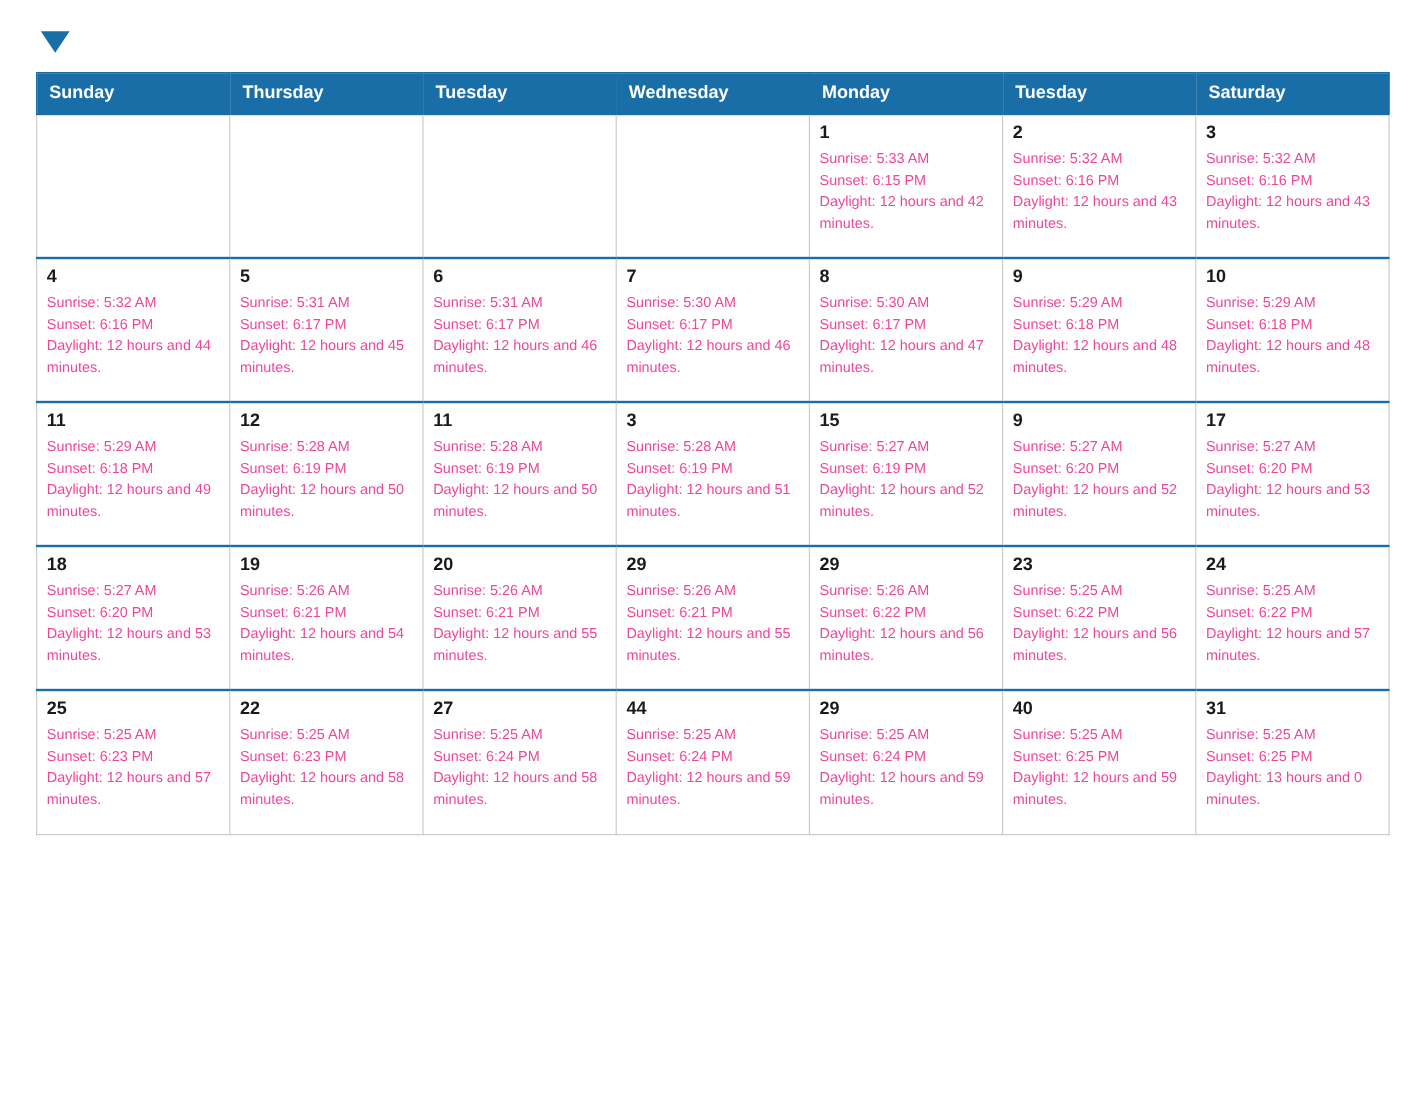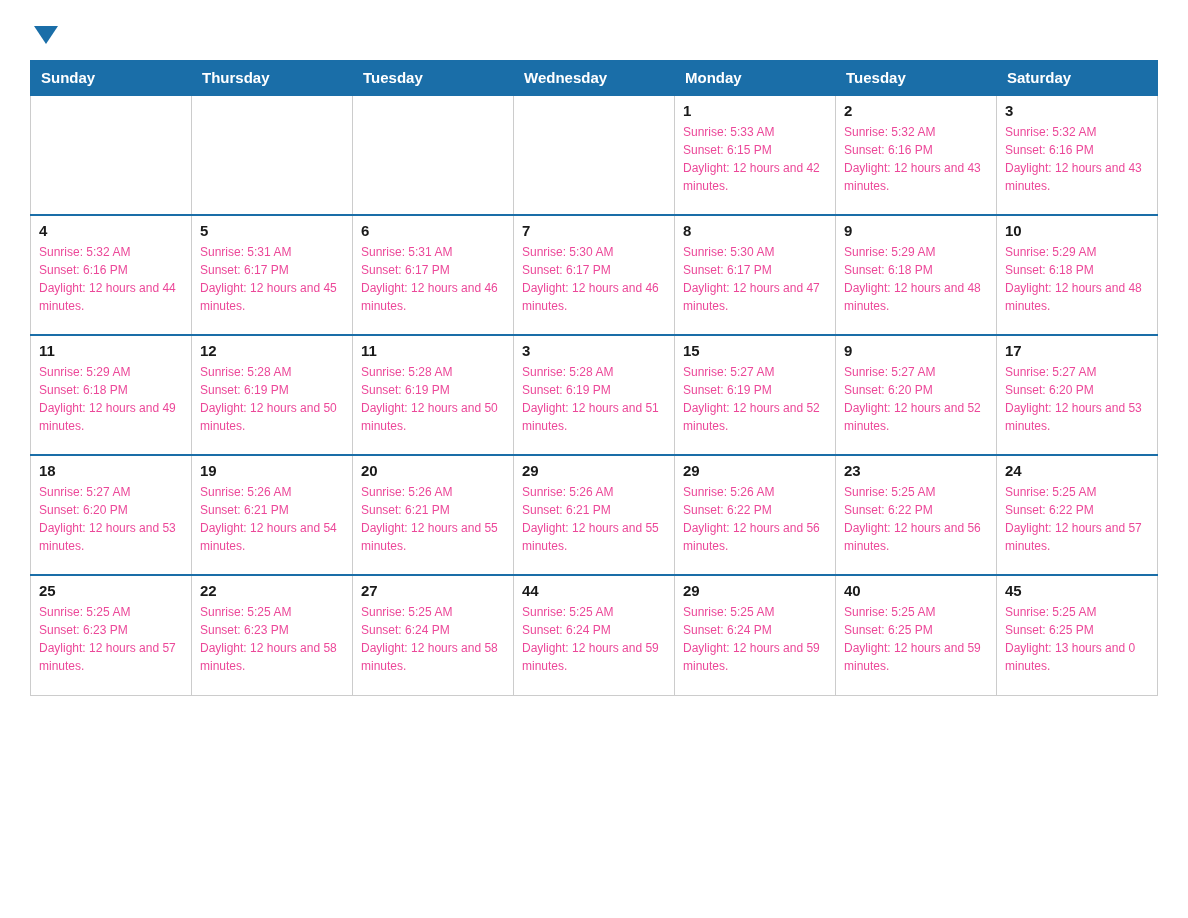--- a/index.html
+++ b/index.html
@@ -260,18 +260,18 @@
         </td>
         <td>
           <span class="day-number">29</span>
           <div class="day-info">Sunrise: 5:25 AM<br>Sunset: 6:24 PM<br>Daylight: 12 hours and 59 minutes.</div>
         </td>
         <td>
           <span class="day-number">40</span>
           <div class="day-info">Sunrise: 5:25 AM<br>Sunset: 6:25 PM<br>Daylight: 12 hours and 59 minutes.</div>
         </td>
         <td>
-          <span class="day-number">45</span>
+          <span class="day-number">31</span>
           <div class="day-info">Sunrise: 5:25 AM<br>Sunset: 6:25 PM<br>Daylight: 13 hours and 0 minutes.</div>
         </td>
       </tr>
     </tbody>
 </table>
 
 </body></html>

